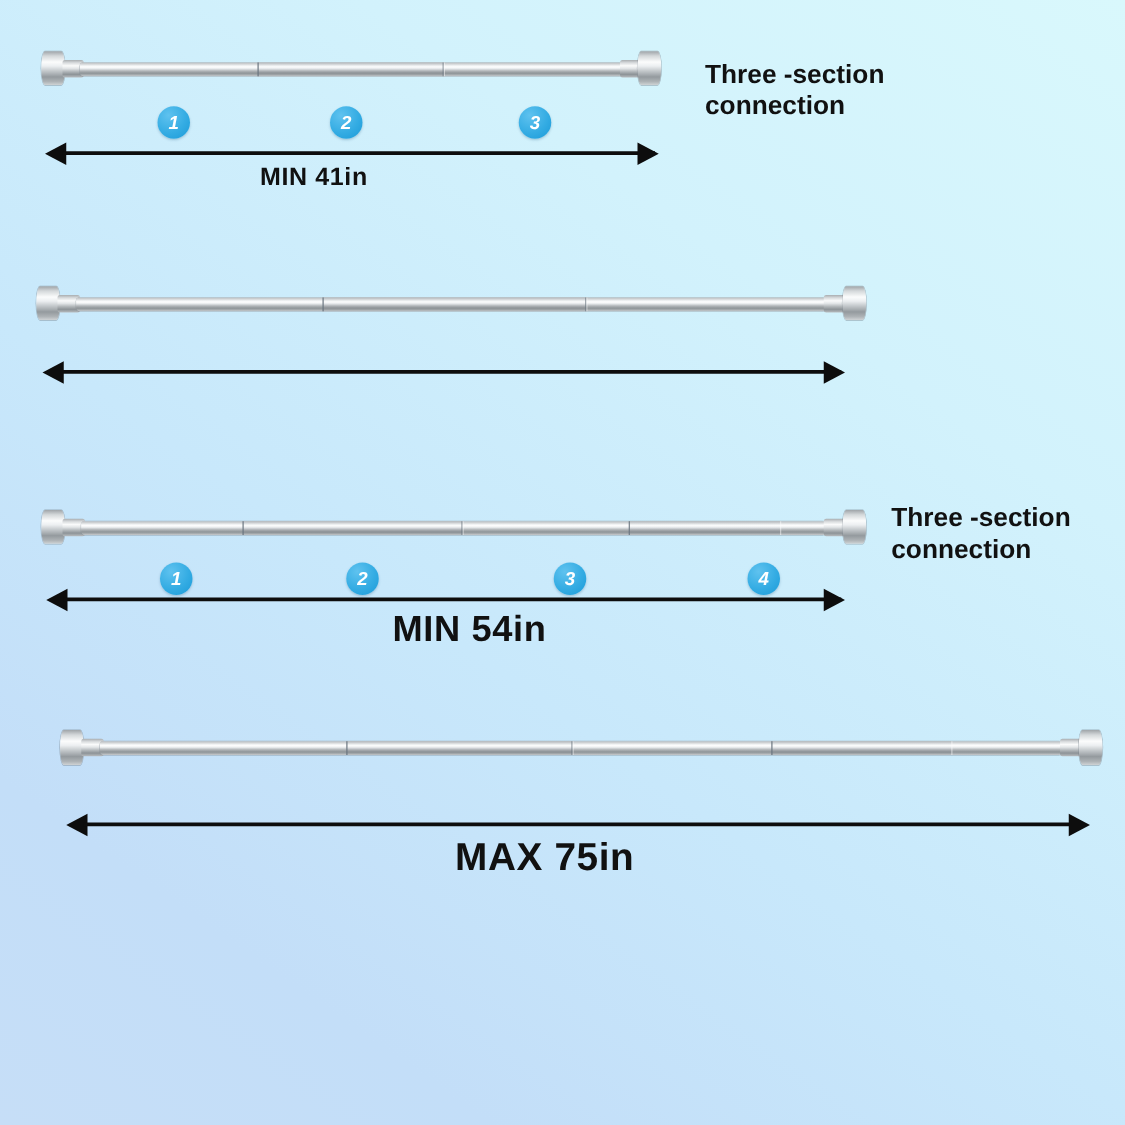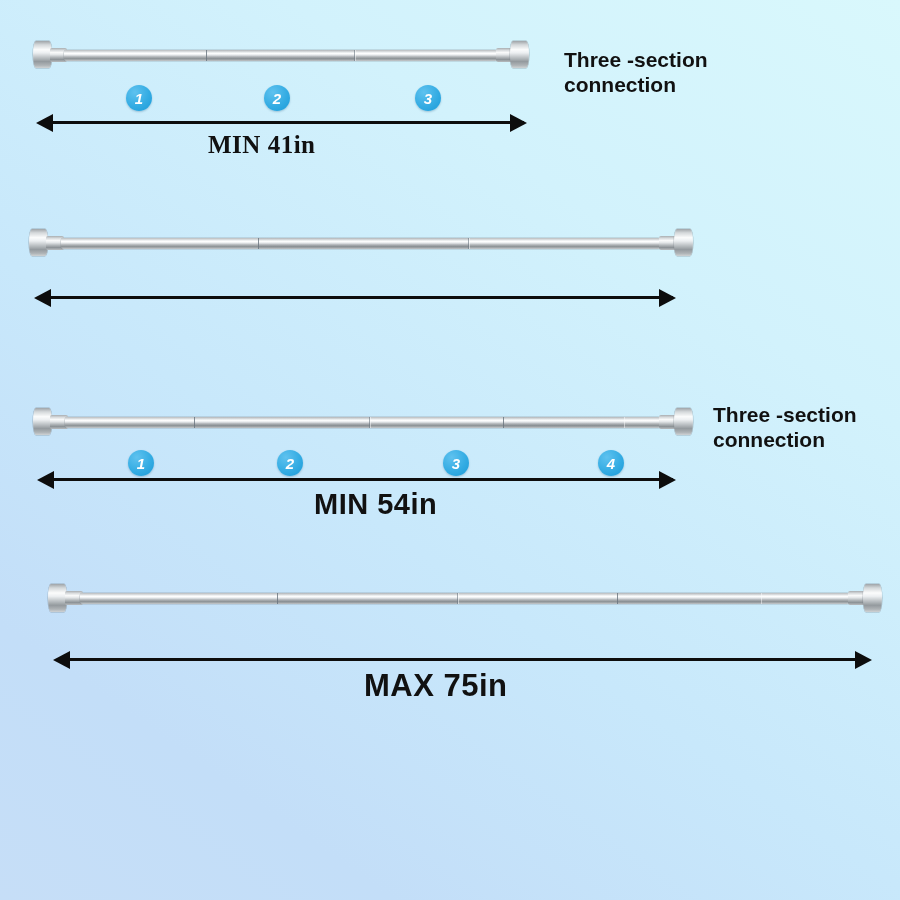--- a/index.html
+++ b/index.html
@@ -166,21 +166,21 @@
         <span>2</span>
       </div>
     <div class="badge" style="left:415px; top:85px;">
         <span>3</span>
       </div>
 
     <div class="arrow-head left" style="left:36px;  top:114px;"></div>
     <div class="dim-line" style="left:50px;  top:121px; width:474px;"></div>
     <div class="arrow-head right" style="left:510px; top:114px;"></div>
 
-    <div class="dim-label" style="left:208px; top:131px; font-size:25px;font-family:Liberation Serif, serif;">MIN 41in</div>
+    <div class="dim-label" style="left:208px; top:131px; font-size:20px;">MIN 41in</div>
 
     <div class="caption" style="left:564px; top:48px;">Three -section
 connection</div>
   </div>
 
   <div class="rod-group" style="left:0; top:200px; width:900px; height:160px;">
 
     <div class="cap" style="left:29px; top:29px; width:19px; height:27px;"></div>
     <div class="cap-neck" style="left:46px; top:36px; width:18px; height:14px;"></div>
 

